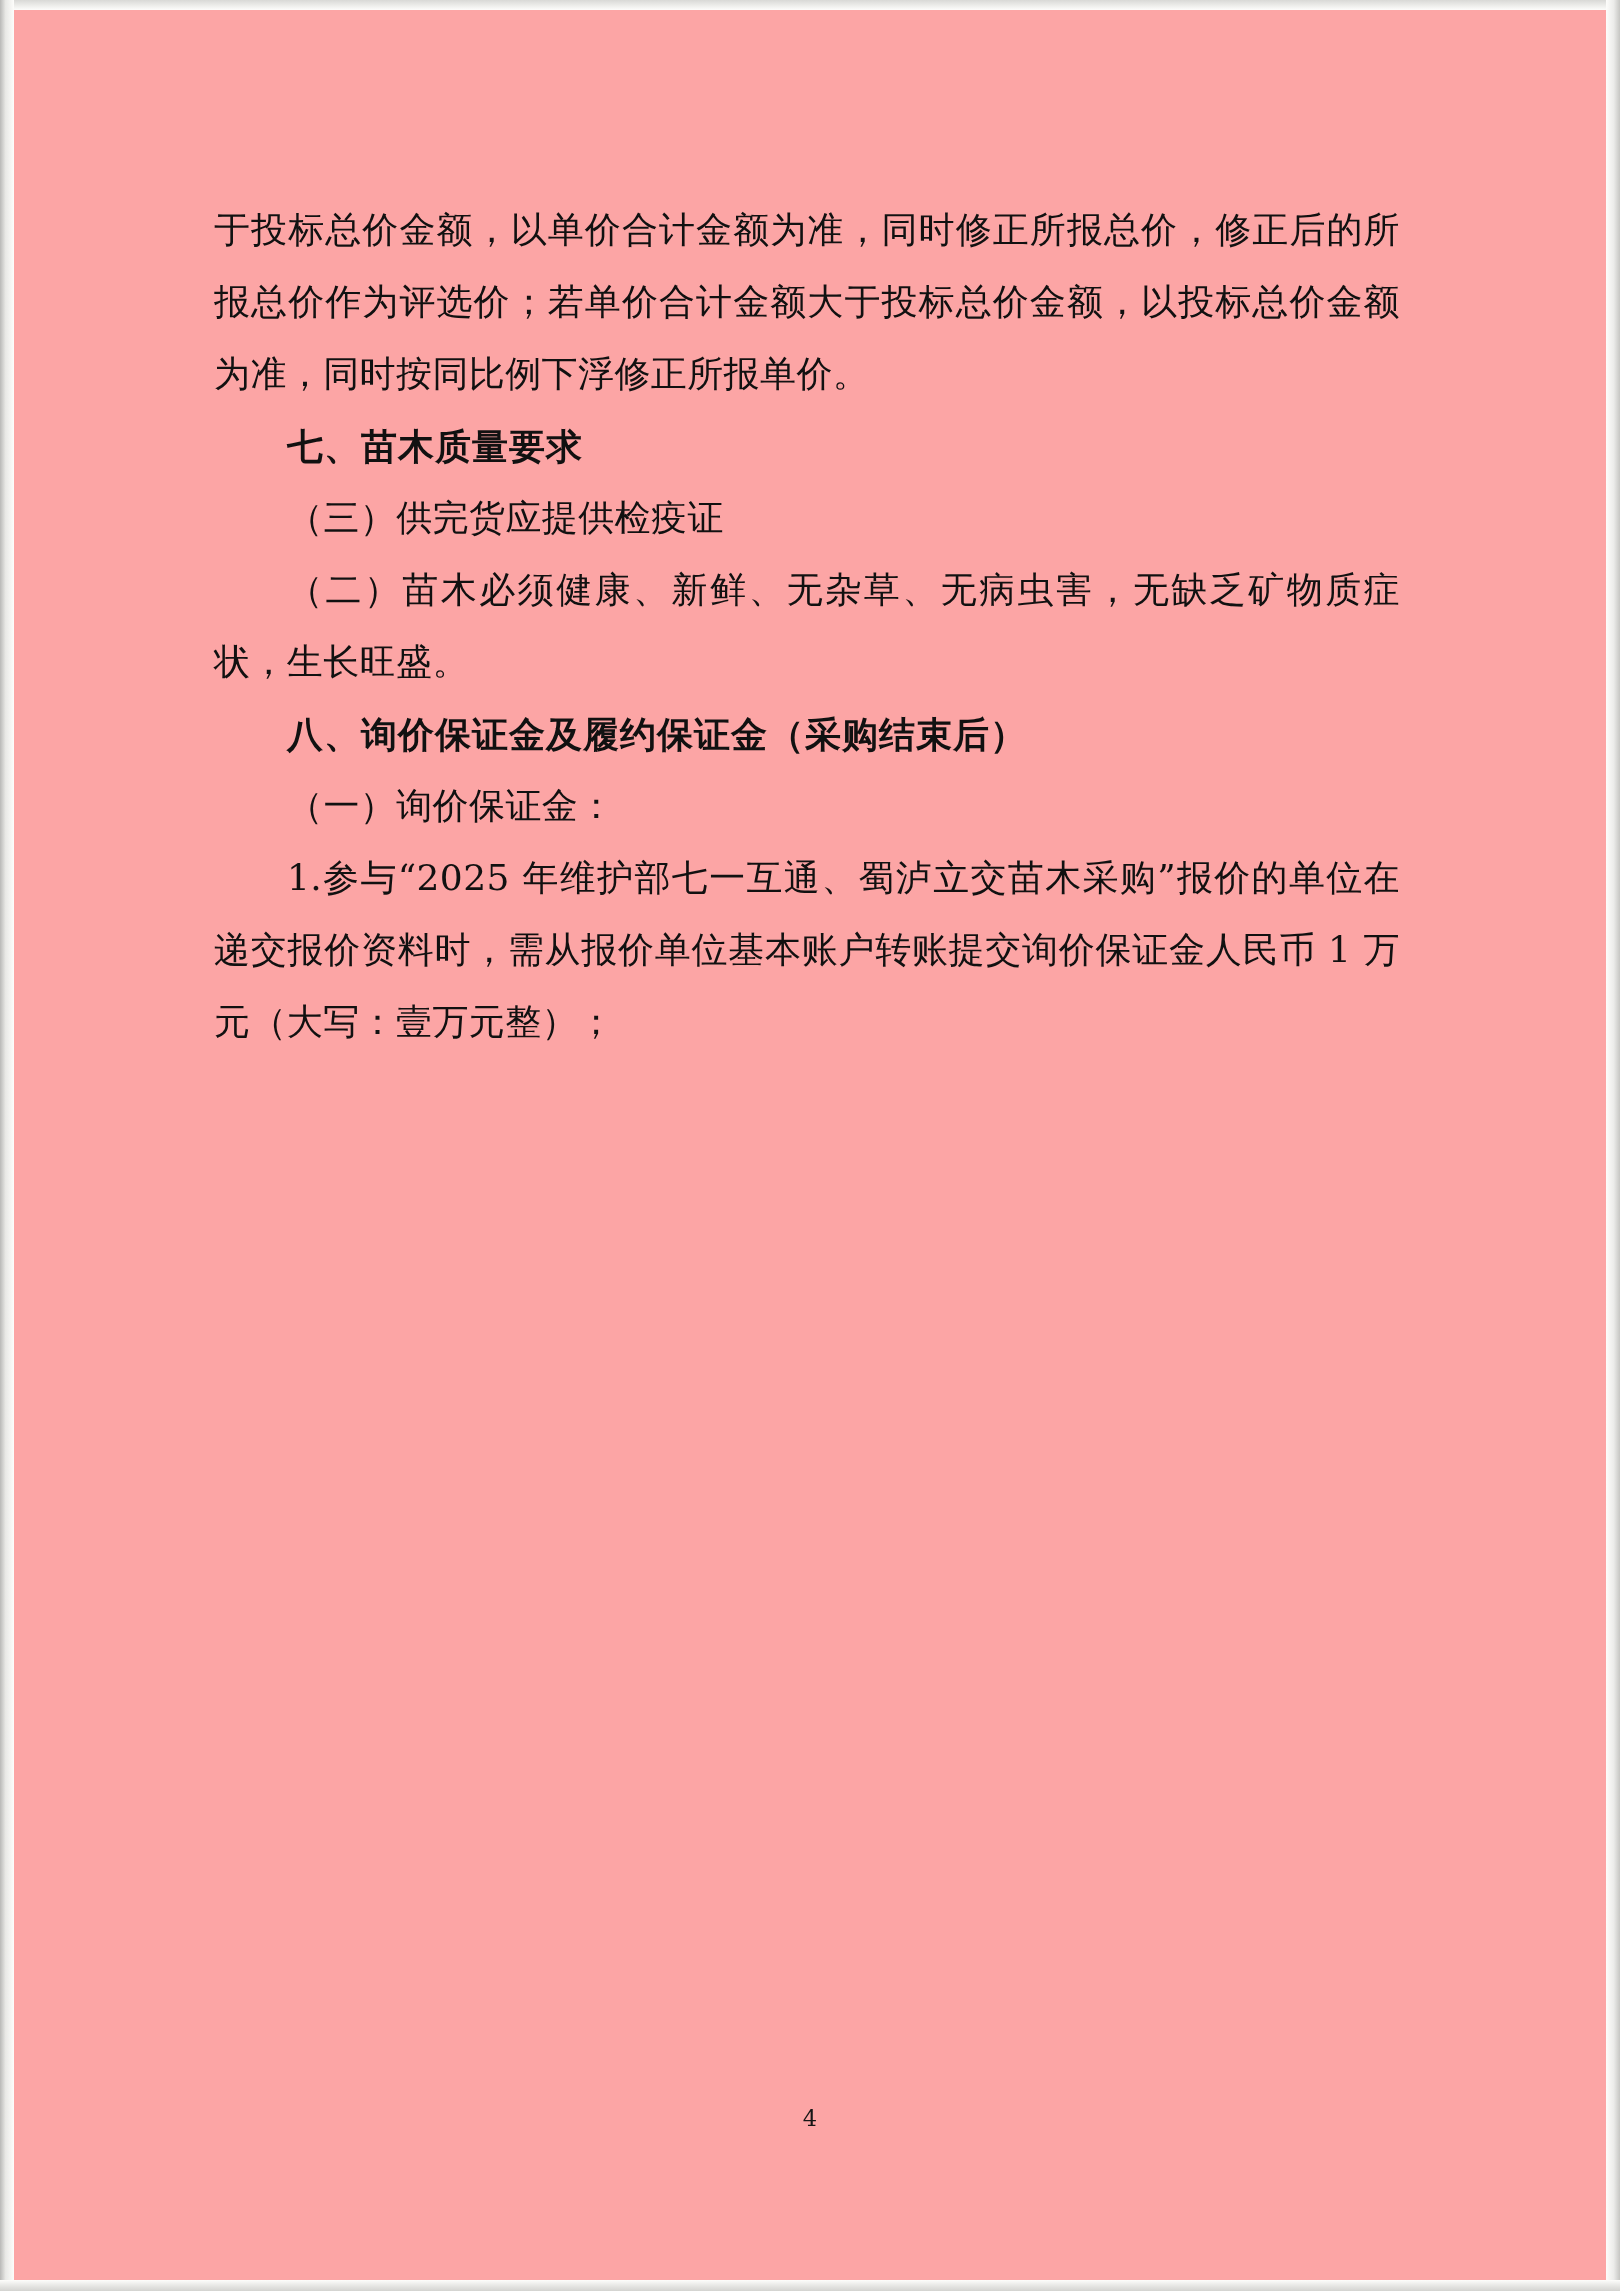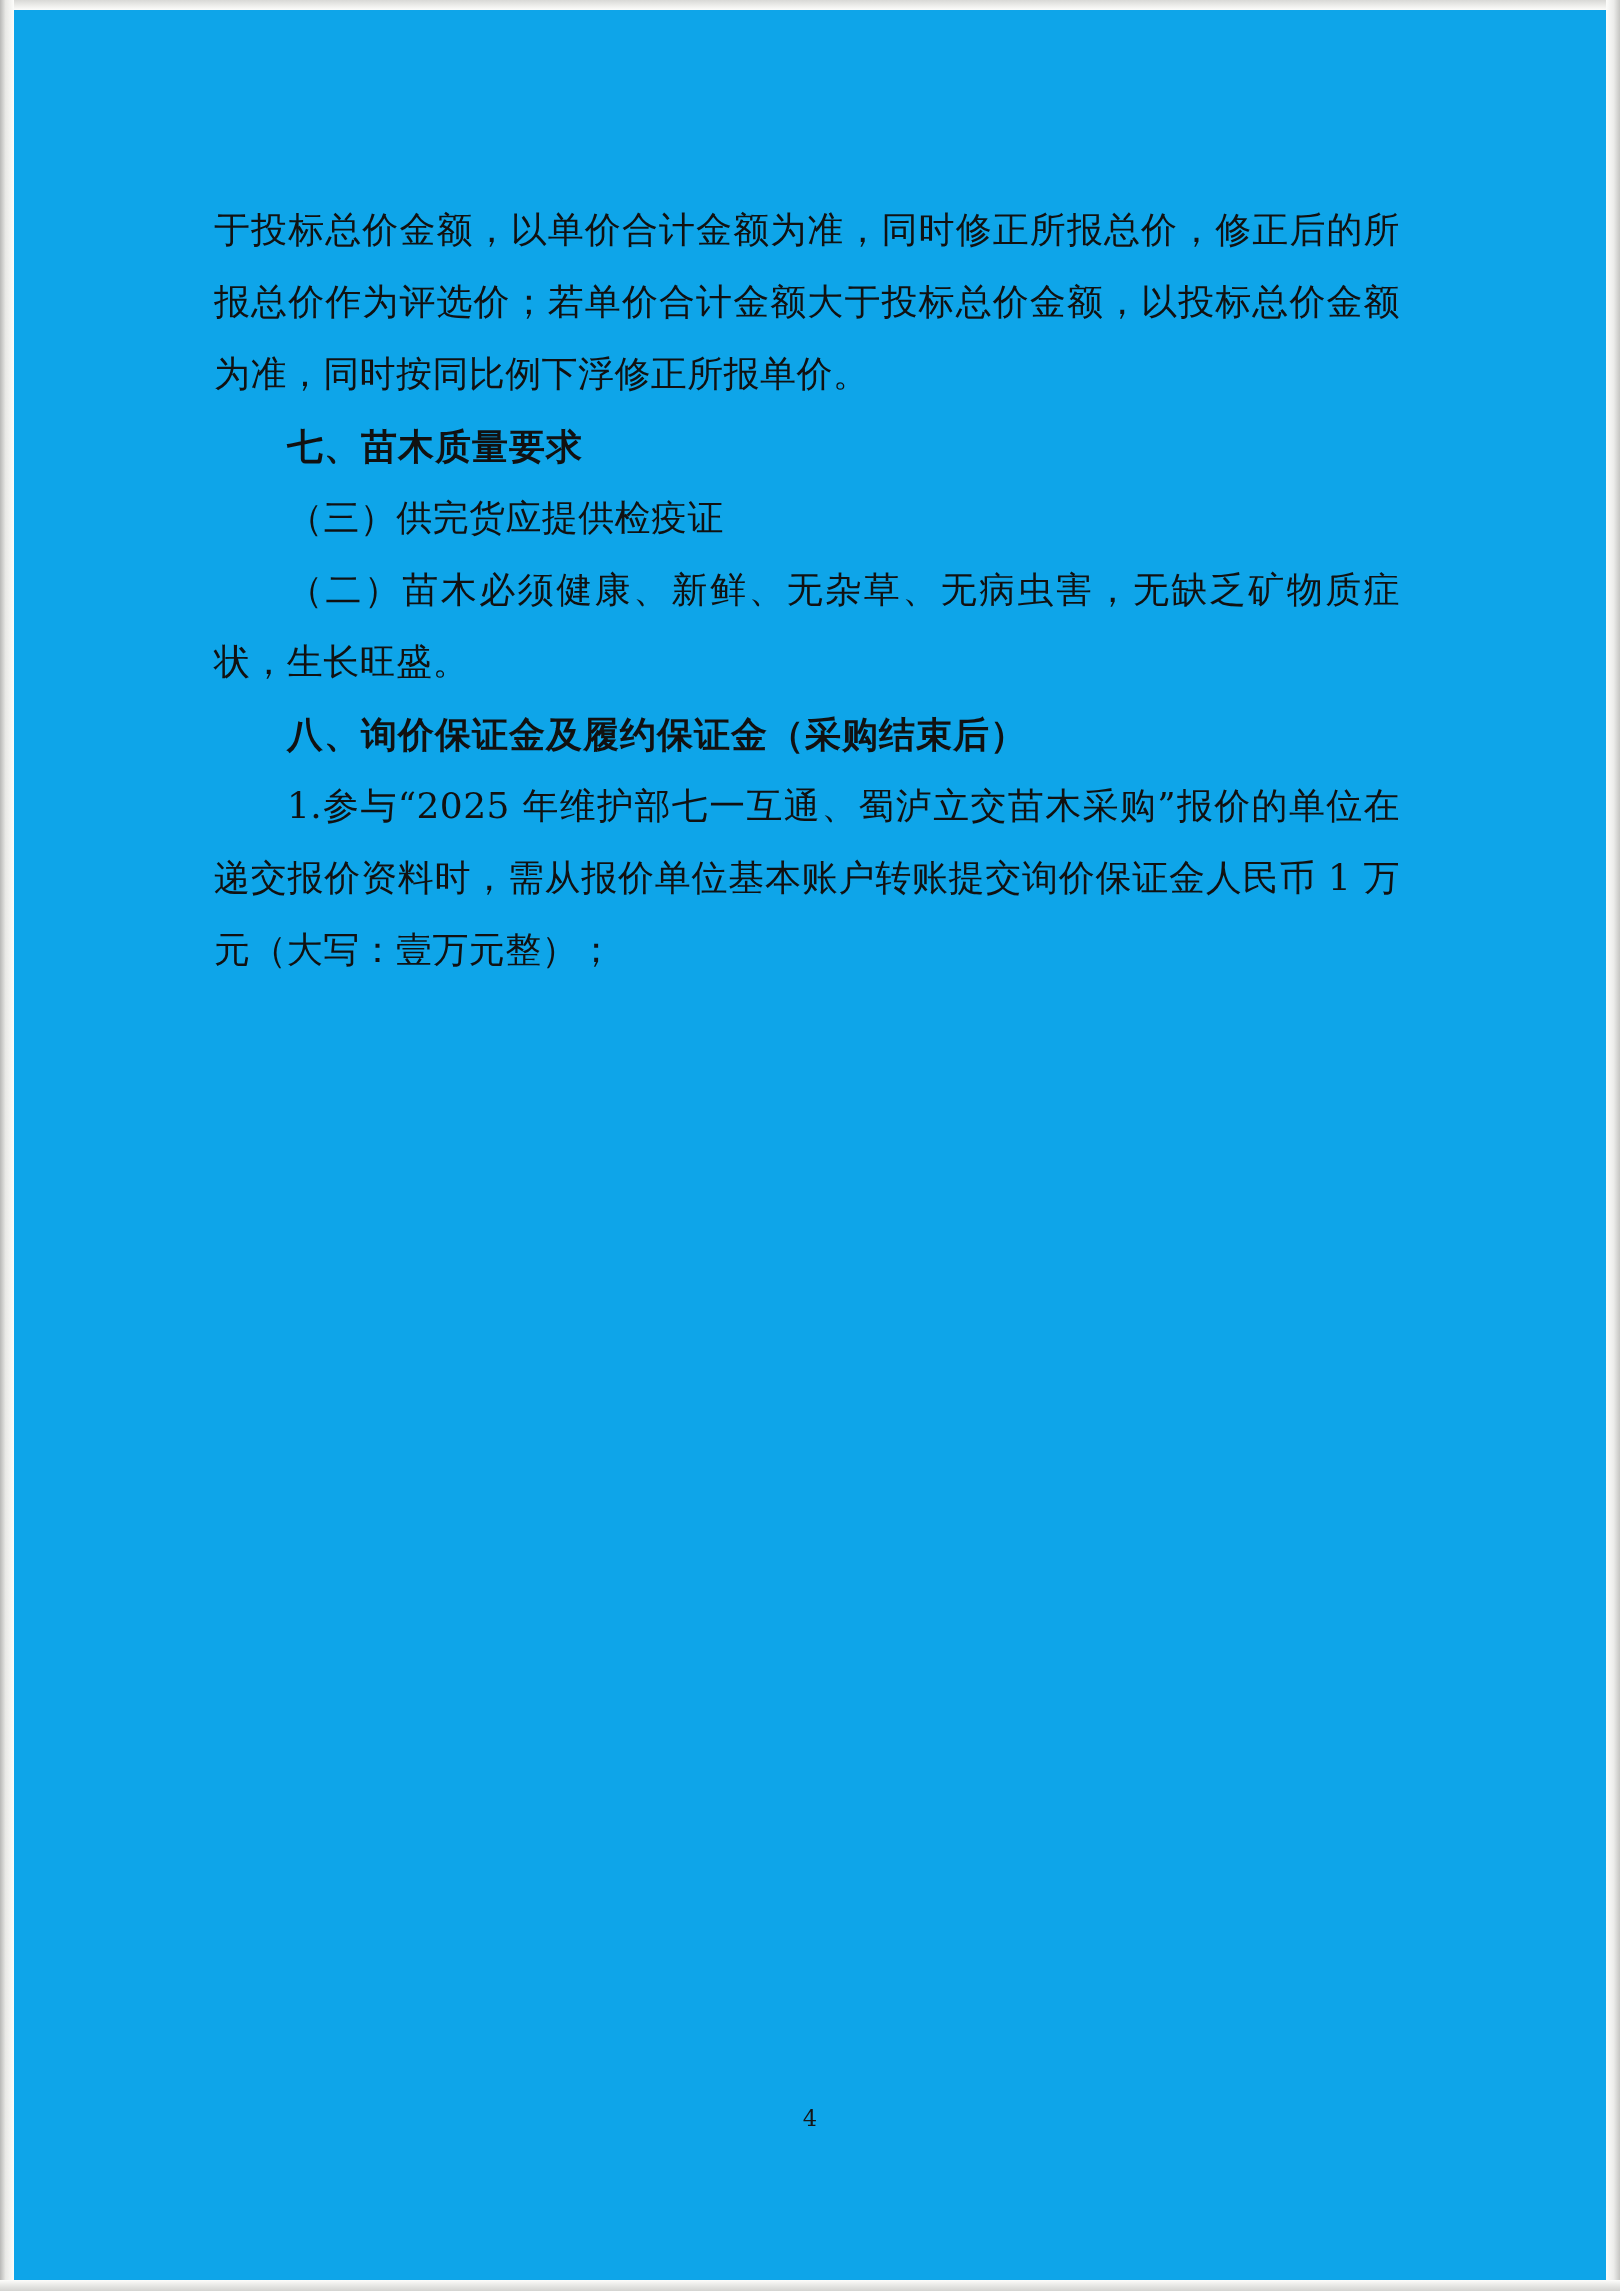--- a/index.html
+++ b/index.html
@@ -5,21 +5,21 @@
   html, body {
     margin: 0;
     padding: 0;
     background: #8e8e8e;
   }
   .page {
     position: relative;
     width: 1620px;
     height: 2292px;
     margin: 0 auto;
-    background: #0ea5e9;
+    background: #fca5a5;
     box-sizing: border-box;
     overflow: hidden;
   }
   .paper-edge-left {
     position: absolute;
     left: 0; top: 0; bottom: 0;
     width: 13.7px;
     background: linear-gradient(to right, #b9b9b7 0%, #e9e9e6 40%, #fdfdfb 100%);
   }
   .paper-edge-right {
@@ -87,18 +87,19 @@
   <div class="paper-edge-left"></div>
   <div class="paper-edge-right"></div>
   <div class="paper-edge-bottom"></div>
 
   <div class="content">
     <p class="plain">于投标总价金额，以单价合计金额为准，同时修正所报总价，修正后的所报总价作为评选价；若单价合计金额大于投标总价金额，以投标总价金额为准，同时按同比例下浮修正所报单价。</p>
     <p class="heading">七、苗木质量要求</p>
     <p class="indent">（三）供完货应提供检疫证</p>
     <p class="indent">（二）苗木必须健康、新鲜、无杂草、无病虫害，无缺乏矿物质症状，生长旺盛。</p>
     <p class="heading">八、询价保证金及履约保证金（采购结束后）</p>
+    <p class="indent">（一）询价保证金：</p>
     <p class="indent">1.参与“2025 年维护部七一互通、蜀泸立交苗木采购”报价的单位在递交报价资料时，需从报价单位基本账户转账提交询价保证金人民币 1 万元（大写：壹万元整）；</p>
   </div>
 
   <div class="page-number">4</div>
 </div>
 
 
 </body></html>

